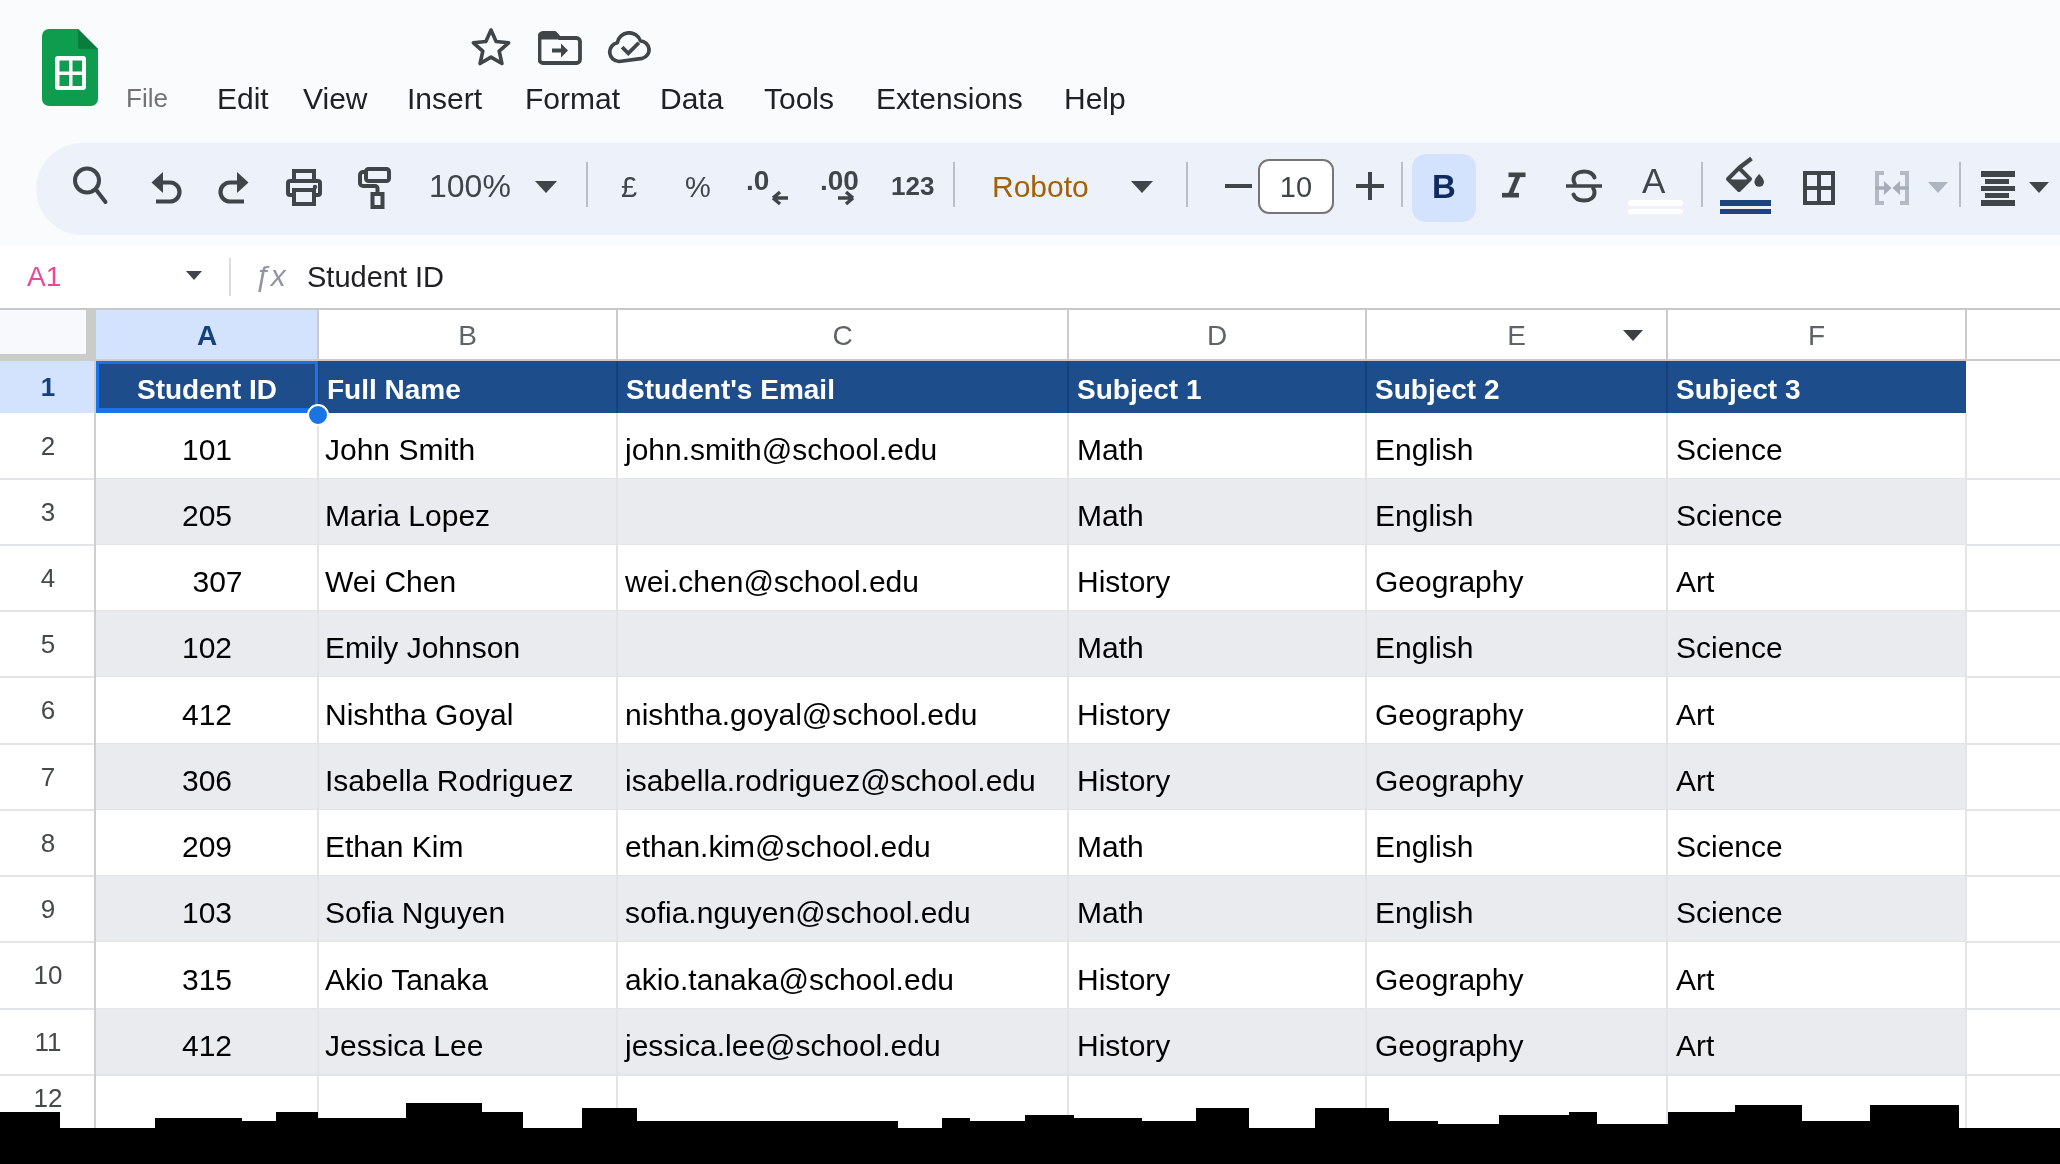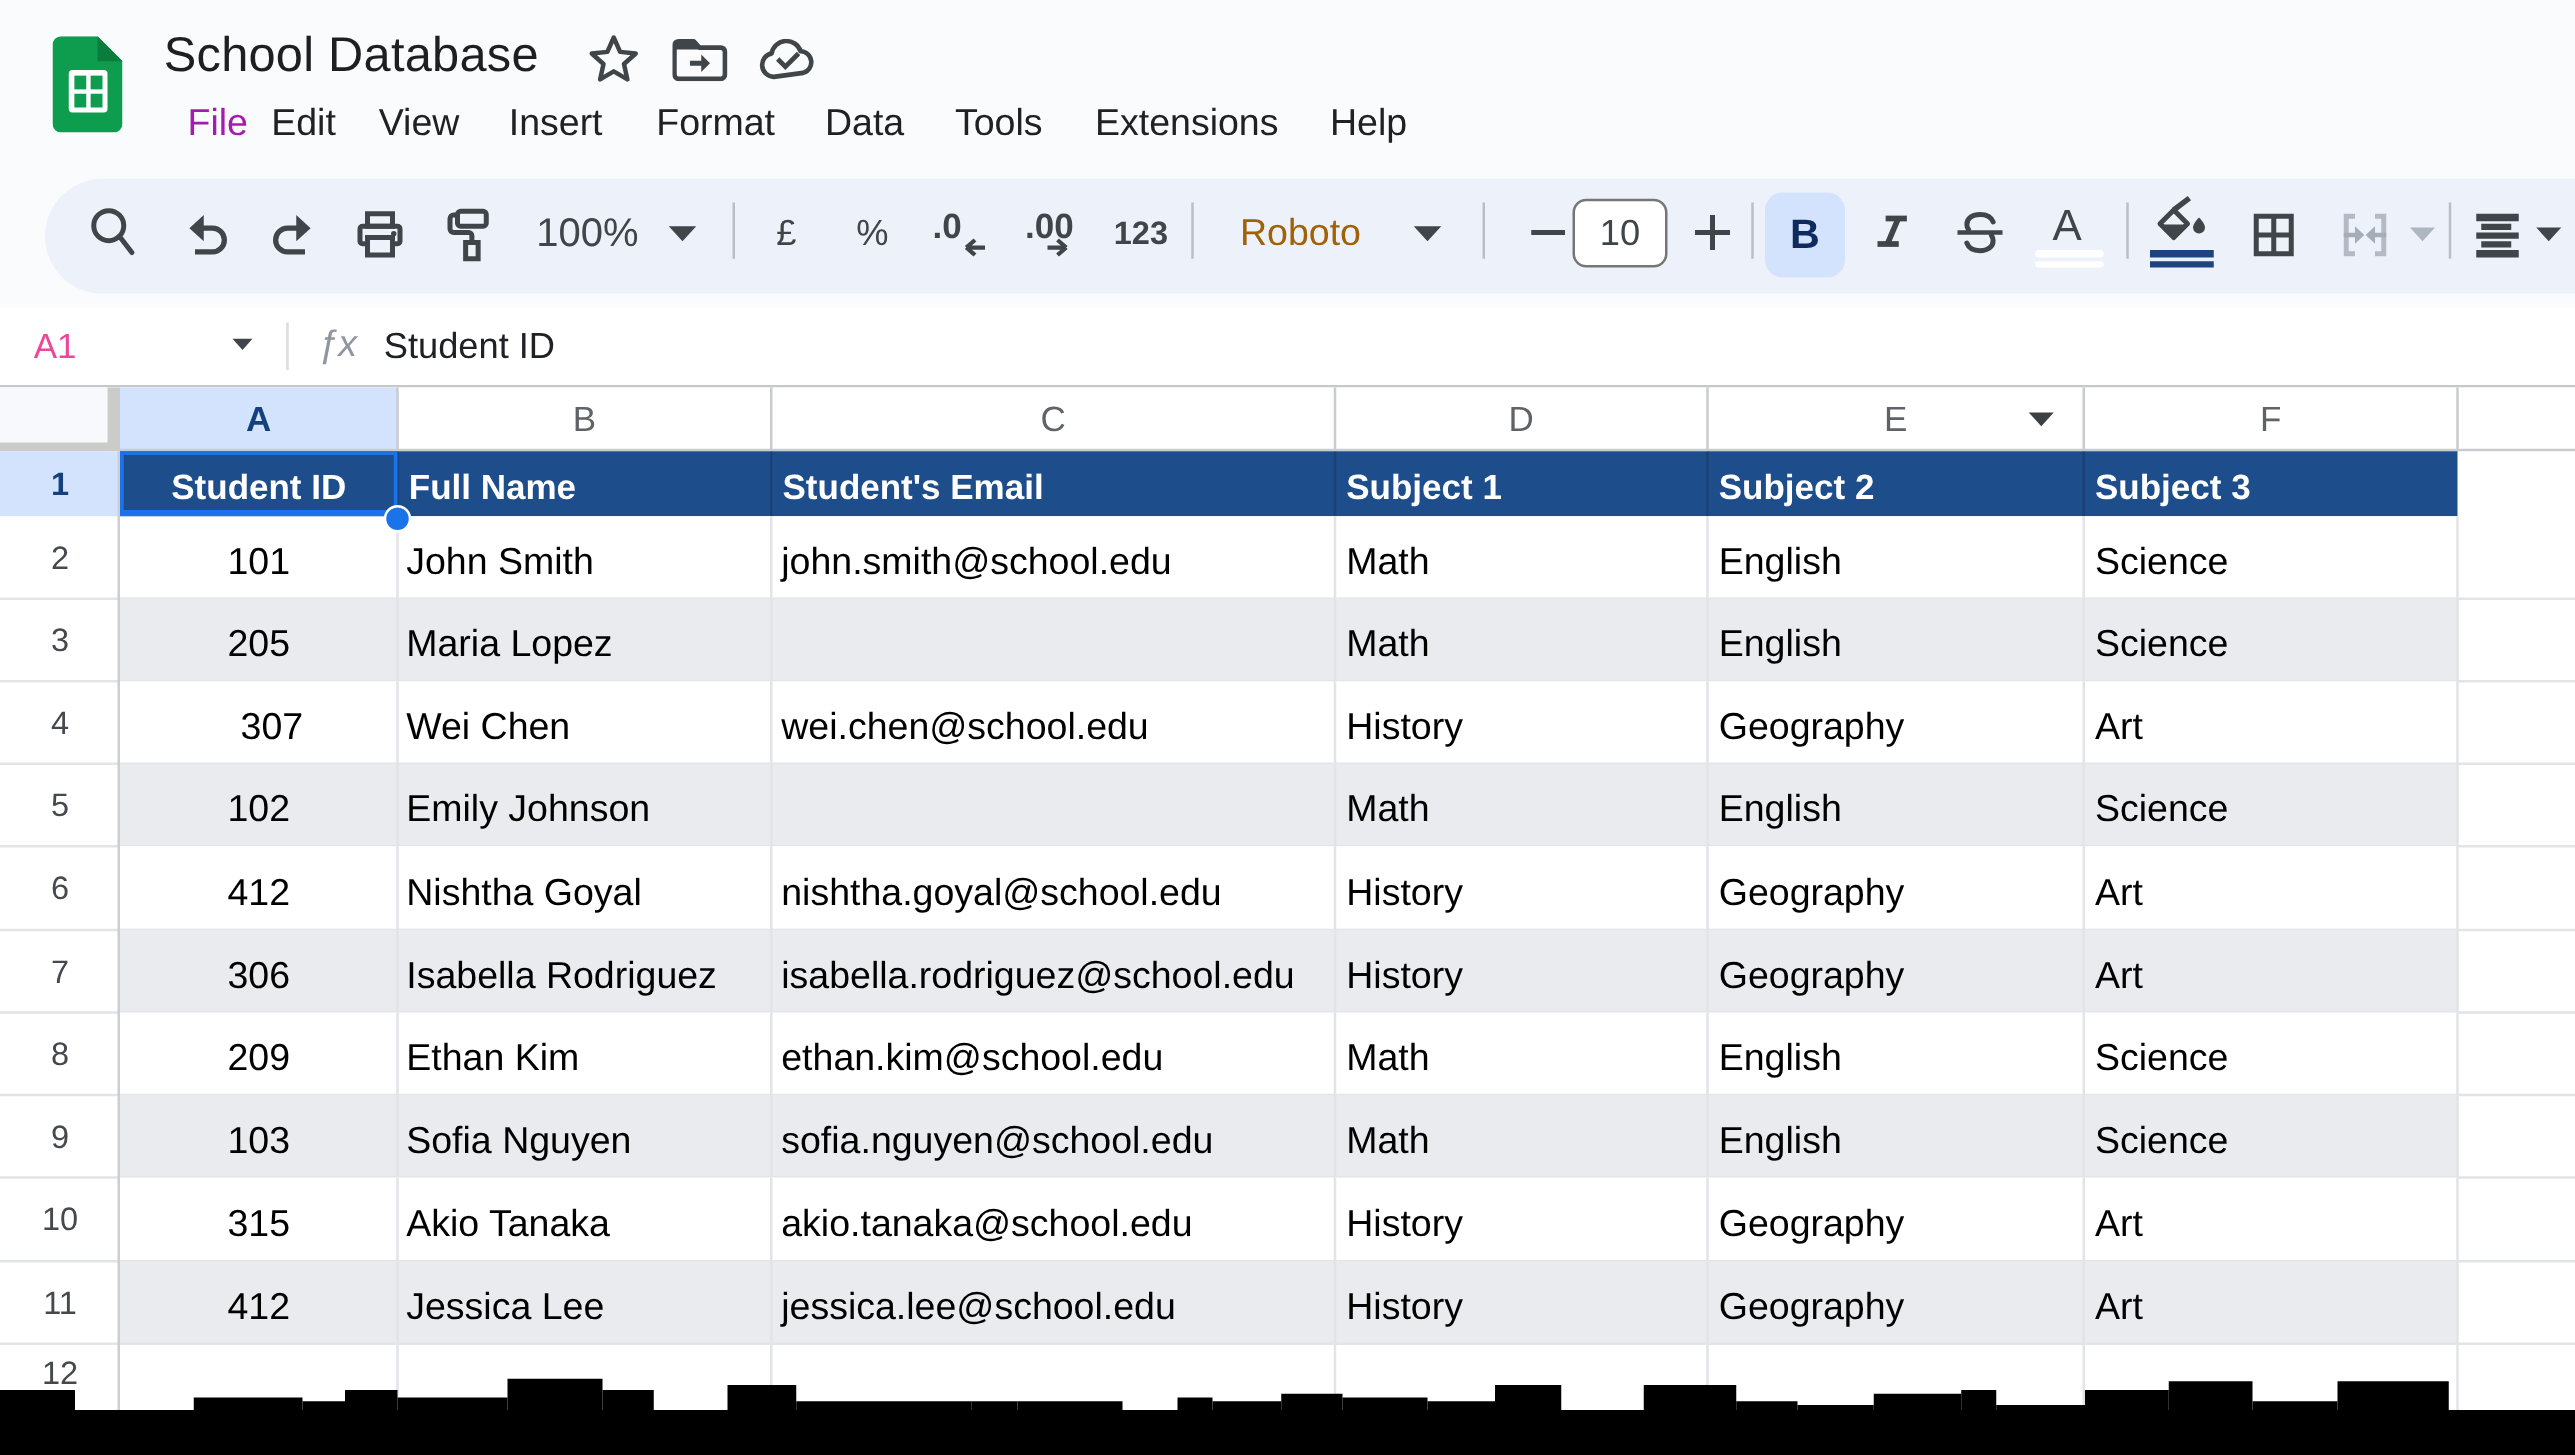--- a/index.html
+++ b/index.html
@@ -14,35 +14,34 @@
 <div class="abs" style="left:0;top:0;width:2060px;height:246px;background:#f9fbfd"></div>
 <svg class="abs" style="left:42px;top:29px" width="56" height="77" viewBox="0 0 56 77">
 <path d="M7 0 H36 L56 20 V70 a7 7 0 0 1 -7 7 H7 a7 7 0 0 1 -7 -7 V7 a7 7 0 0 1 7 -7 z" fill="#0e9d4f"></path>
 <path d="M36 0 L56 20 H36 z" fill="#0a7d3c"></path>
 <rect x="13" y="27" width="31" height="34" rx="3" fill="#fff"></rect>
 <rect x="17.5" y="31.5" width="9.5" height="11" fill="#0e9d4f"></rect>
 <rect x="30.5" y="31.5" width="9.5" height="11" fill="#0e9d4f"></rect>
 <rect x="17.5" y="46" width="9.5" height="11" fill="#0e9d4f"></rect>
 <rect x="30.5" y="46" width="9.5" height="11" fill="#0e9d4f"></rect>
 </svg>
-<div class="abs" style="left:131px;top:24px;font-size:39px;line-height:42px;color:#1f1f1f;font-weight:500;letter-spacing:0.2px">School Database</div>
 <svg class="abs" style="left:469px;top:26px" width="44" height="44" viewBox="0 0 44 44">
 <path d="M22.0 4.0 L27.1 15.5 L39.6 16.8 L30.2 25.2 L32.9 37.5 L22.0 31.1 L11.1 37.5 L13.8 25.2 L4.4 16.8 L16.9 15.5 Z" fill="none" stroke="#3f4548" stroke-width="3.6" stroke-linejoin="round"></path>
 </svg>
 <svg class="abs" style="left:538px;top:31px" width="44" height="34" viewBox="0 0 44 34">
 <path d="M5 2 h12 l4.5 5 h17 a3.5 3.5 0 0 1 3.5 3.5 v18 a3.5 3.5 0 0 1 -3.5 3.5 h-33.5 a3.5 3.5 0 0 1 -3.5 -3.5 v-23 a3.5 3.5 0 0 1 3.5 -3.5 z" fill="none" stroke="#3f4548" stroke-width="3.8" stroke-linejoin="round"></path>
 <path d="M3 3 h14.5 l5 5.5 h-20.5 z" fill="#3f4548"></path>
 <path d="M14 19.5 h13" stroke="#3f4548" stroke-width="4" fill="none"></path>
 <path d="M23 12.5 L30 19.5 L23 26.5 z" fill="#3f4548"></path>
 </svg>
 <svg class="abs" style="left:606px;top:31px" width="48" height="36" viewBox="0 0 48 36">
 <path d="M13 30.5 a9.5 9.5 0 0 1 -1.7 -18.8 a12 12 0 0 1 23.2 -1.7 a8.8 8.8 0 0 1 2 17.3 z" fill="none" stroke="#3f4548" stroke-width="3.7" stroke-linejoin="round"></path>
 <path d="M17.5 17.5 l4.8 4.8 l9.2 -9.2" fill="none" stroke="#3f4548" stroke-width="3.8" stroke-linecap="square"></path>
 </svg>
-<div class="abs" style="left:150px;top:82px;font-size:30px;line-height:33px;color:#a21caf">File</div>
+<div class="abs" style="left:126px;top:82px;font-size:26px;line-height:33px;color:#737373">File</div>
 <div class="abs" style="left:217px;top:82px;font-size:30px;line-height:33px;color:#202124">Edit</div>
 <div class="abs" style="left:303px;top:82px;font-size:30px;line-height:33px;color:#202124">View</div>
 <div class="abs" style="left:407px;top:82px;font-size:30px;line-height:33px;color:#202124">Insert</div>
 <div class="abs" style="left:525px;top:82px;font-size:30px;line-height:33px;color:#202124">Format</div>
 <div class="abs" style="left:660px;top:82px;font-size:30px;line-height:33px;color:#202124">Data</div>
 <div class="abs" style="left:764px;top:82px;font-size:30px;line-height:33px;color:#202124">Tools</div>
 <div class="abs" style="left:876px;top:82px;font-size:30px;line-height:33px;color:#202124">Extensions</div>
 <div class="abs" style="left:1064px;top:82px;font-size:30px;line-height:33px;color:#202124">Help</div>
 <div class="abs" style="left:36px;top:143px;width:2024px;height:92px;background:#edf2fa;border-radius:46px 0 0 46px"></div>
 <svg class="abs" style="left:65px;top:158px" width="46" height="48" viewBox="0 0 46 48">

